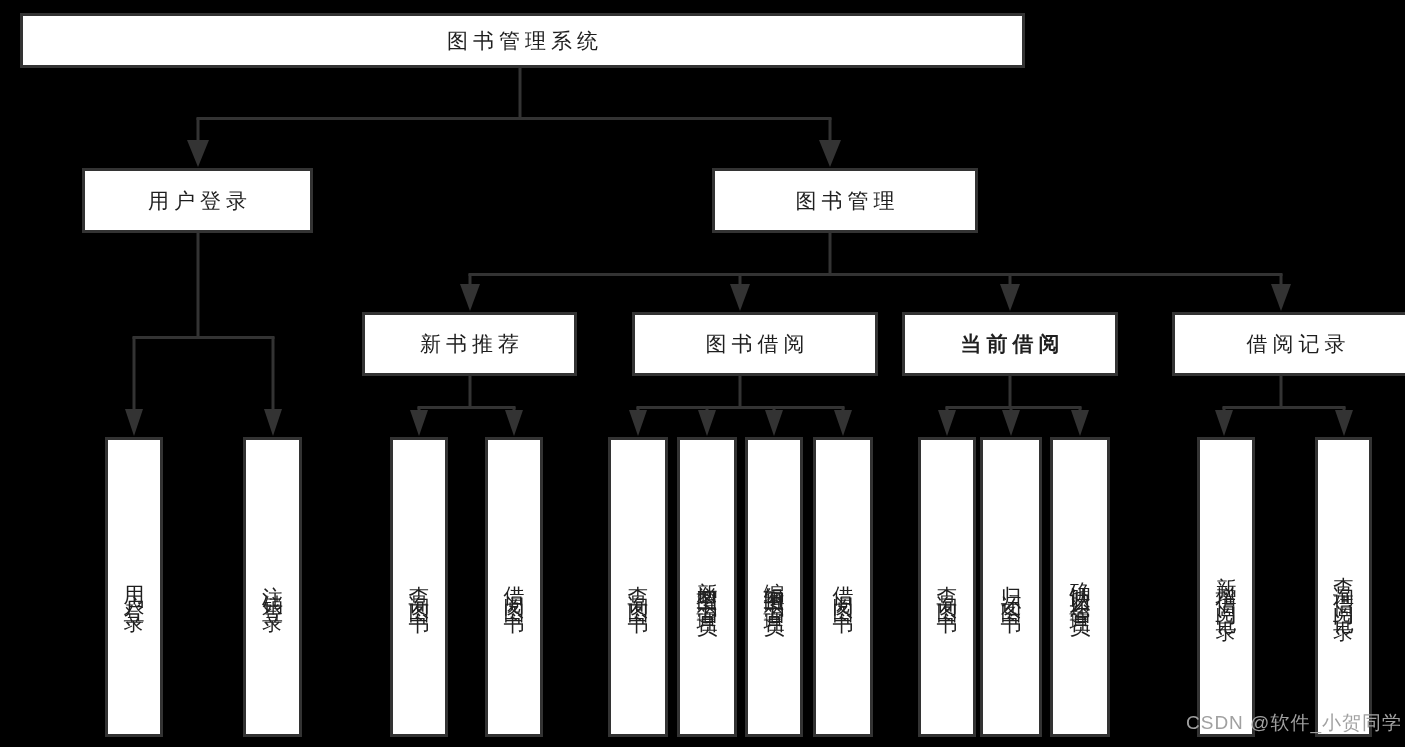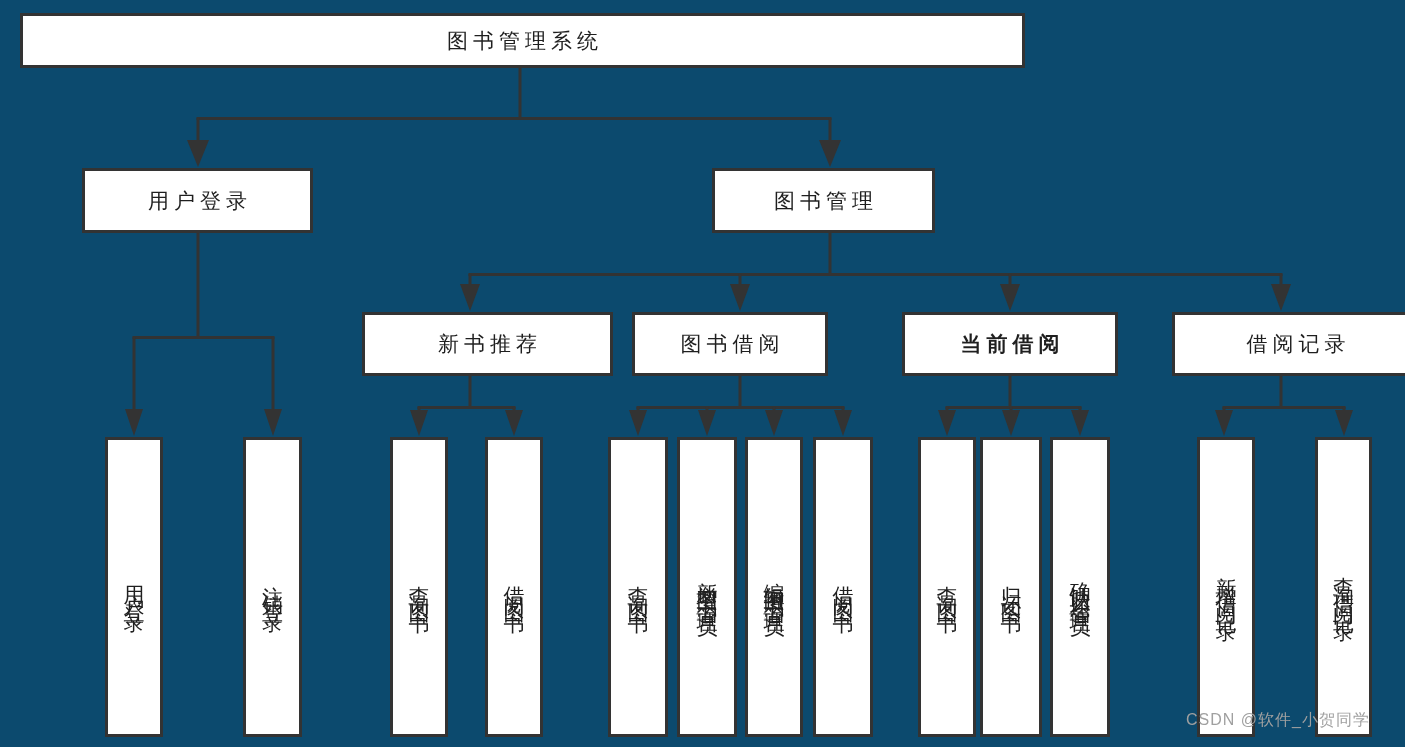--- a/index.html
+++ b/index.html
@@ -1,19 +1,19 @@
 <!DOCTYPE html>
 <html><head>
 <meta charset="utf-8">
 <style>
   html,body{margin:0;padding:0;background:#ffffff;}
   .stage{
     position:relative;
     width:1405px;height:747px;
-    background:#0c4a6e;
+    background:#000000;
     font-family:"Liberation Sans","DejaVu Sans",sans-serif;
     overflow:hidden;
   }
   .connectors{position:absolute;left:0;top:0;z-index:0;}
   .box{
     position:absolute;
     box-sizing:border-box;
     border:3px solid #333333;
     background:#ffffff;
     display:flex;
@@ -34,21 +34,21 @@
     text-orientation:mixed;
     font-size:21px;
     color:#1f1f1f;
     letter-spacing:9px;
     white-space:nowrap;
   }
   .leaf.long .vlabel{ letter-spacing:5px; }
   .watermark{
     position:absolute;
     left:1186px; top:710px;
-    font-size:16px;
+    font-size:19px;
     color:#a0a0a0;
     letter-spacing:1px;
     z-index:5;
     white-space:nowrap;
   }
 </style>
 </head>
 <body>
 
 <div class="stage">
@@ -127,28 +127,28 @@
     </g>
   </svg>
 
   <div class="box" style="left:20px;top:13px;width:1005px;height:55px;">
     <span class="hlabel">图书管理系统</span>
   </div>
 
   <div class="box" style="left:82px;top:168px;width:231px;height:65px;">
     <span class="hlabel">用户登录</span>
   </div>
-  <div class="box" style="left:712px;top:168px;width:223px;height:65px;">
+  <div class="box" style="left:712px;top:168px;width:266px;height:65px;">
     <span class="hlabel">图书管理</span>
   </div>
 
-  <div class="box" style="left:362px;top:312px;width:251px;height:64px;">
+  <div class="box" style="left:362px;top:312px;width:215px;height:64px;">
     <span class="hlabel">新书推荐</span>
   </div>
-  <div class="box" style="left:632px;top:312px;width:196px;height:64px;">
+  <div class="box" style="left:632px;top:312px;width:246px;height:64px;">
     <span class="hlabel">图书借阅</span>
   </div>
   <div class="box" style="left:902px;top:312px;width:216px;height:64px;font-weight:bold;">
     <span class="hlabel">当前借阅</span>
   </div>
   <div class="box" style="left:1172px;top:312px;width:248px;height:64px;">
     <span class="hlabel">借阅记录</span>
   </div>
 
   <div class="box leaf" style="left:105px;width:58px;">

